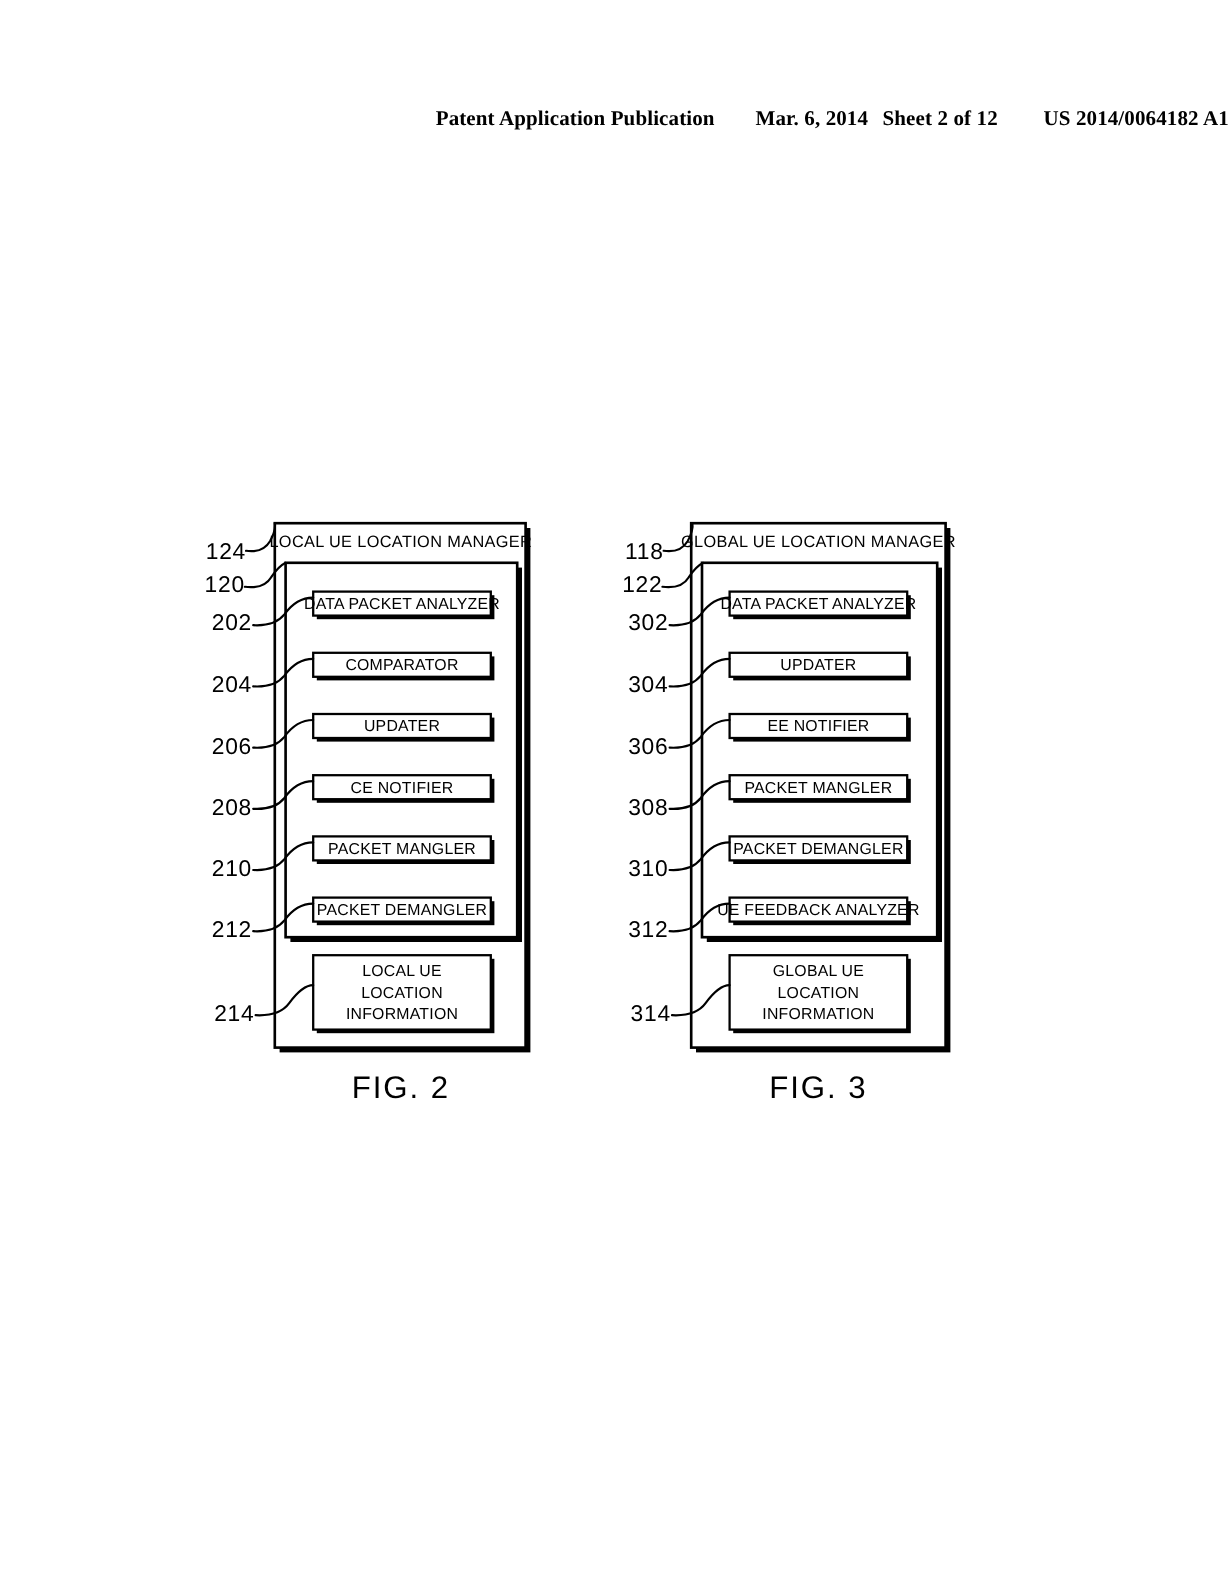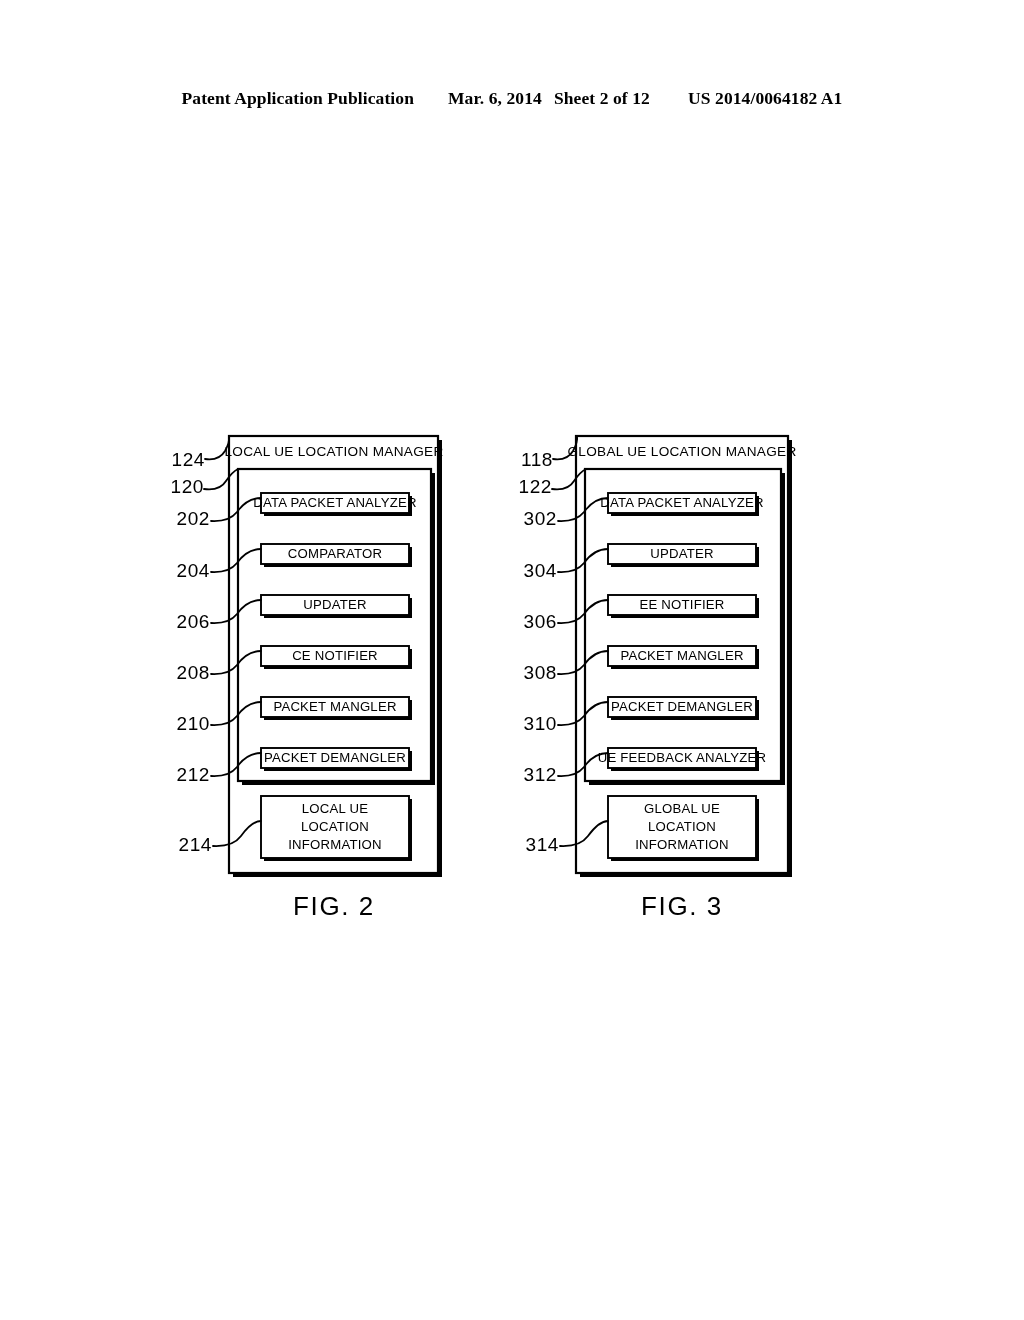--- a/index.html
+++ b/index.html
@@ -15,21 +15,21 @@
     color: #000000;
     overflow: hidden;
   }
 
   
   .pub-header {
     position: absolute;
     top: 88px;
     left: 0;
     width: 1024px;
-    text-align: center;
+    text-align: right;
     font-family: "Liberation Serif", serif;
     font-weight: bold;
     font-size: 17.5px;
     letter-spacing: 0.1px;
     white-space: nowrap;
   }
   .pub-header .seg { display: inline-block; }
   .gap-a { display: inline-block; width: 34px; }
   .gap-b { display: inline-block; width: 12px; }
   .gap-c { display: inline-block; width: 38px; }

